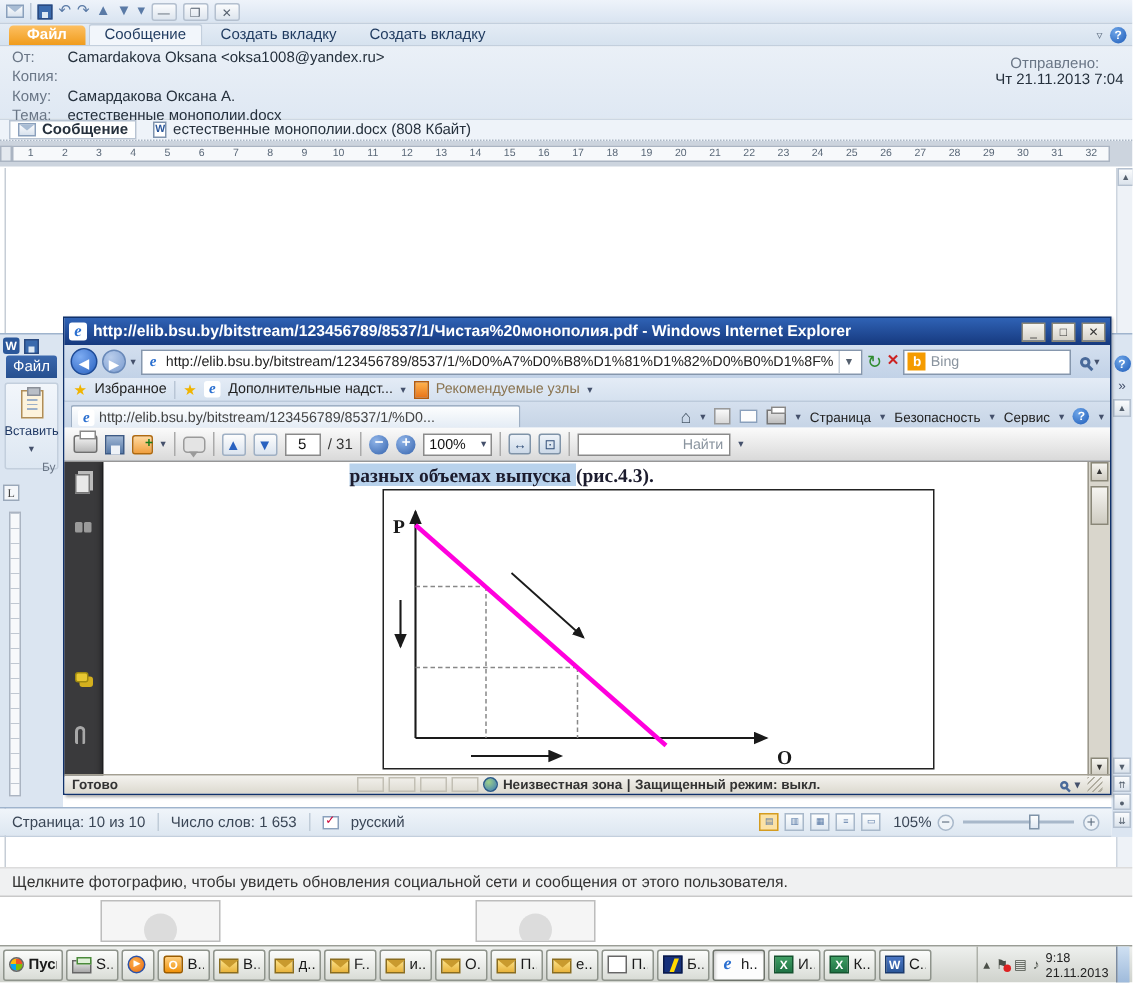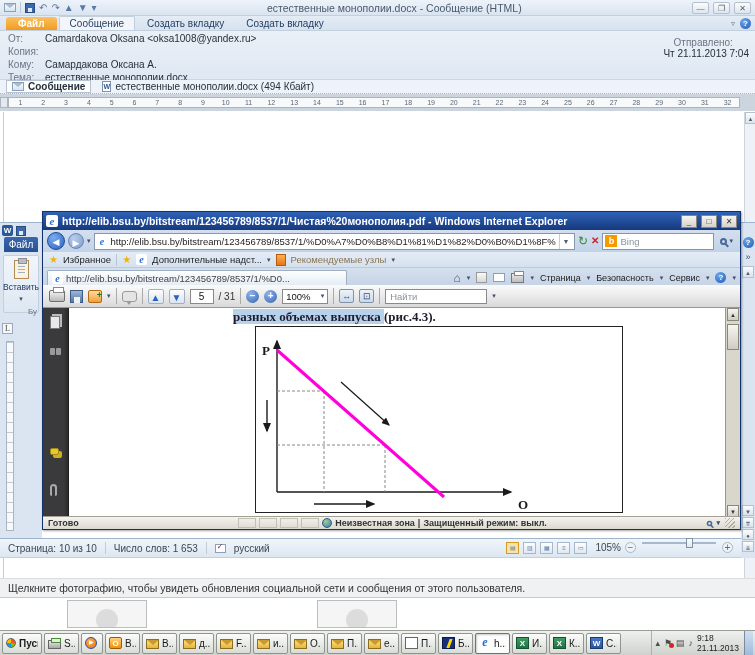--- a/index.html
+++ b/index.html
@@ -87,21 +87,21 @@
   .w-right .stack { position:absolute; left:1px; top:14px; display:flex; flex-direction:column; gap:4px; align-items:center; width:12px; }
   .w-navstack { position:absolute; left:1px; bottom:6px; display:flex; flex-direction:column; gap:1px; align-items:center; width:12px; font-size:7px; color:#44506b; }
   .w-navstack .sbtn { width:12px; height:11px; }
 
   .w-status { position:absolute; left:0; top:538px; width:741px; height:20px;
     background:linear-gradient(#f0f5fa,#dde7f1); border-top:1px solid #9fb4cd; border-bottom:1px solid #c3cfdd;
     display:flex; align-items:center; font-size:10px; color:#3a4656; padding:0 8px; gap:8px; }
   .wssep { width:1px; height:12px; background:#c0ccd8; }
   .ic-book { width:11px; height:9px; background:#fff; border:1px solid #8aa0bc; position:relative; }
   .ic-book::after { content:"✓"; position:absolute; left:1px; top:-3px; color:#c03; font-size:8px; }
-  .w-status .right { margin-left:auto; display:flex; gap:4px; }
+  .w-status .right { margin-left:auto; display:flex; align-items:center; gap:4px; }
   .viewbtn { width:13px; height:12px; background:linear-gradient(#fdfefe,#dfe8f2); border:1px solid #a8b8ca; font-size:6px; color:#5a7aa6; text-align:center; line-height:11px; }
   .viewbtn.sel { border-color:#d49c20; background:#fbe2a6; }
   .zslider { width:74px; height:2px; background:#a8b8ca; position:relative; margin:0 2px; }
   .zthumb { position:absolute; left:60%; top:-4px; width:7px; height:10px; background:linear-gradient(#fdfefe,#dfe8f2); border:1px solid #7f93a8; }
   .zpm { font-size:10px; color:#5a6a7c; width:11px; height:11px; border:1px solid #a8b8ca; border-radius:50%; text-align:center; line-height:9px; background:#eef3f8; }
 
   
   .ie { position:absolute; left:42px; top:211px; width:699px; height:319px; border:1px solid #10316b; background:#dce6f2;
     box-shadow:1px 1px 2px rgba(0,0,0,.35); }
   .ie-title { position:absolute; left:0; top:0; width:100%; height:18px; background:linear-gradient(#2f62b5,#16397e);
@@ -157,21 +157,21 @@
   .ic-share { width:14px; height:13px; background:linear-gradient(#ffd9a0,#f0a040); border:1px solid #b06a10; border-radius:2px; position:relative; }
   .ic-share::after { content:"+"; position:absolute; right:-1px; top:-1px; color:#1a7a1a; font-weight:bold; font-size:9px; }
   .ic-bubble { width:15px; height:11px; background:#e4e4e4; border:1px solid #9a9a9a; border-radius:3px; position:relative; }
   .ic-bubble::after { content:""; position:absolute; left:3px; bottom:-4px; border-left:3px solid transparent; border-right:3px solid transparent; border-top:4px solid #9a9a9a; }
   .parrow { width:16px; height:15px; text-align:center; line-height:15px; font-size:10px; color:#2a62c0; background:linear-gradient(#fdfdfd,#dbe4ef); border:1px solid #9fb0c4; border-radius:2px; }
   .pgbox { width:24px; height:15px; background:#fff; border:1px solid #8a8a8a; font-size:10px; text-align:center; line-height:14px; color:#111; }
   .pgtotal { font-size:10px; color:#333; }
   .zcirc { width:13px; height:13px; border-radius:50%; background:radial-gradient(circle at 35% 30%, #8fb4e8, #3563ad); color:#fff; font-size:10px; font-weight:bold; text-align:center; line-height:12px; }
   .zoombox { width:46px; height:15px; background:#fff; border:1px solid #8a8a8a; font-size:9.5px; color:#111; display:flex; align-items:center; justify-content:space-between; padding:0 3px; }
   .fitbtn { width:15px; height:14px; background:linear-gradient(#eef3f9,#ccd9e8); border:1px solid #7f93a8; font-size:9px; color:#33507a; text-align:center; line-height:13px; border-radius:2px; }
-  .findbox { width:102px; height:15px; background:#fff; border:1px solid #8a8a8a; font-size:9.5px; color:#8a949f; display:flex; align-items:center; padding:0 4px; }
+  .findbox { width:102px; height:15px; background:#fff; border:1px solid #8a8a8a; font-size:9.5px; color:#8a949f; display:flex; align-items:center; padding:0 4px;justify-content:flex-end; }
 
   .pdfarea { position:absolute; left:0; top:96px; width:100%; height:210px; background:#48484a; overflow:hidden; }
   .pdfnav { position:absolute; left:0; top:0; width:26px; height:100%; background:#3a3a3c; border-right:1px solid #2a2a2c; }
   .pdfnav .nico { position:absolute; left:7px; }
   .ic-pages { width:10px; height:13px; background:#e8e8e8; border:1px solid #777; box-shadow:2px -2px 0 #bbb; }
   .ic-binoc { width:5px; height:7px; background:#9a9a9a; border-radius:1px; box-shadow:6px 0 0 #9a9a9a; }
   .ic-comm { width:9px; height:7px; background:#e8c832; border:1px solid #a08a10; border-radius:2px; box-shadow:3px 3px 0 #d4b01e; }
   .ic-clip2 { width:7px; height:12px; border:2px solid #a8a8a8; border-radius:4px 4px 2px 2px; border-bottom:none; }
 
   .pdfpage { position:absolute; left:26px; top:0; width:658px; height:210px; background:#fff; box-shadow:-2px 0 4px rgba(0,0,0,.4); }
@@ -233,21 +233,20 @@
 
   <div class="ol-qat">
     <span class="ic-env"></span>
     <span class="qsep"></span>
     <span class="ic-disk"></span>
     <span class="qico">↶</span>
     <span class="qico">↷</span>
     <span class="qico">▲</span>
     <span class="qico">▼</span>
     <span class="qico">▾</span>
-    <span class="ol-title">естественные монополии.docx - Сообщение (HTML)</span>
     <span class="winbtn">—</span>
     <span class="winbtn">❐</span>
     <span class="winbtn">✕</span>
   </div>
 
   <div class="ol-tabs">
 
   <div class="otab t-file">Файл</div>
       <div class="otab t-active">Сообщение</div>
       <div class="otab">Создать вкладку</div>
@@ -284,21 +283,21 @@
     </div>
   </div>
 
   <div class="ol-attach">
     <div class="atab sel">
       <span class="ic-env"></span>
       <span>Сообщение</span>
     </div>
     <div class="atab">
       <span class="ic-wdoc"></span>
-      <span>естественные монополии.docx (494 Кбайт)</span>
+      <span>естественные монополии.docx (808 Кбайт)</span>
     </div>
   </div>
 
   <div class="ol-rulerzone">
     <div class="tabselbox"></div>
     <div class="hruler">
 
     <div class="rcell"><span>1</span></div>
         <div class="rcell"><span>2</span></div>
         <div class="rcell"><span>3</span></div>

